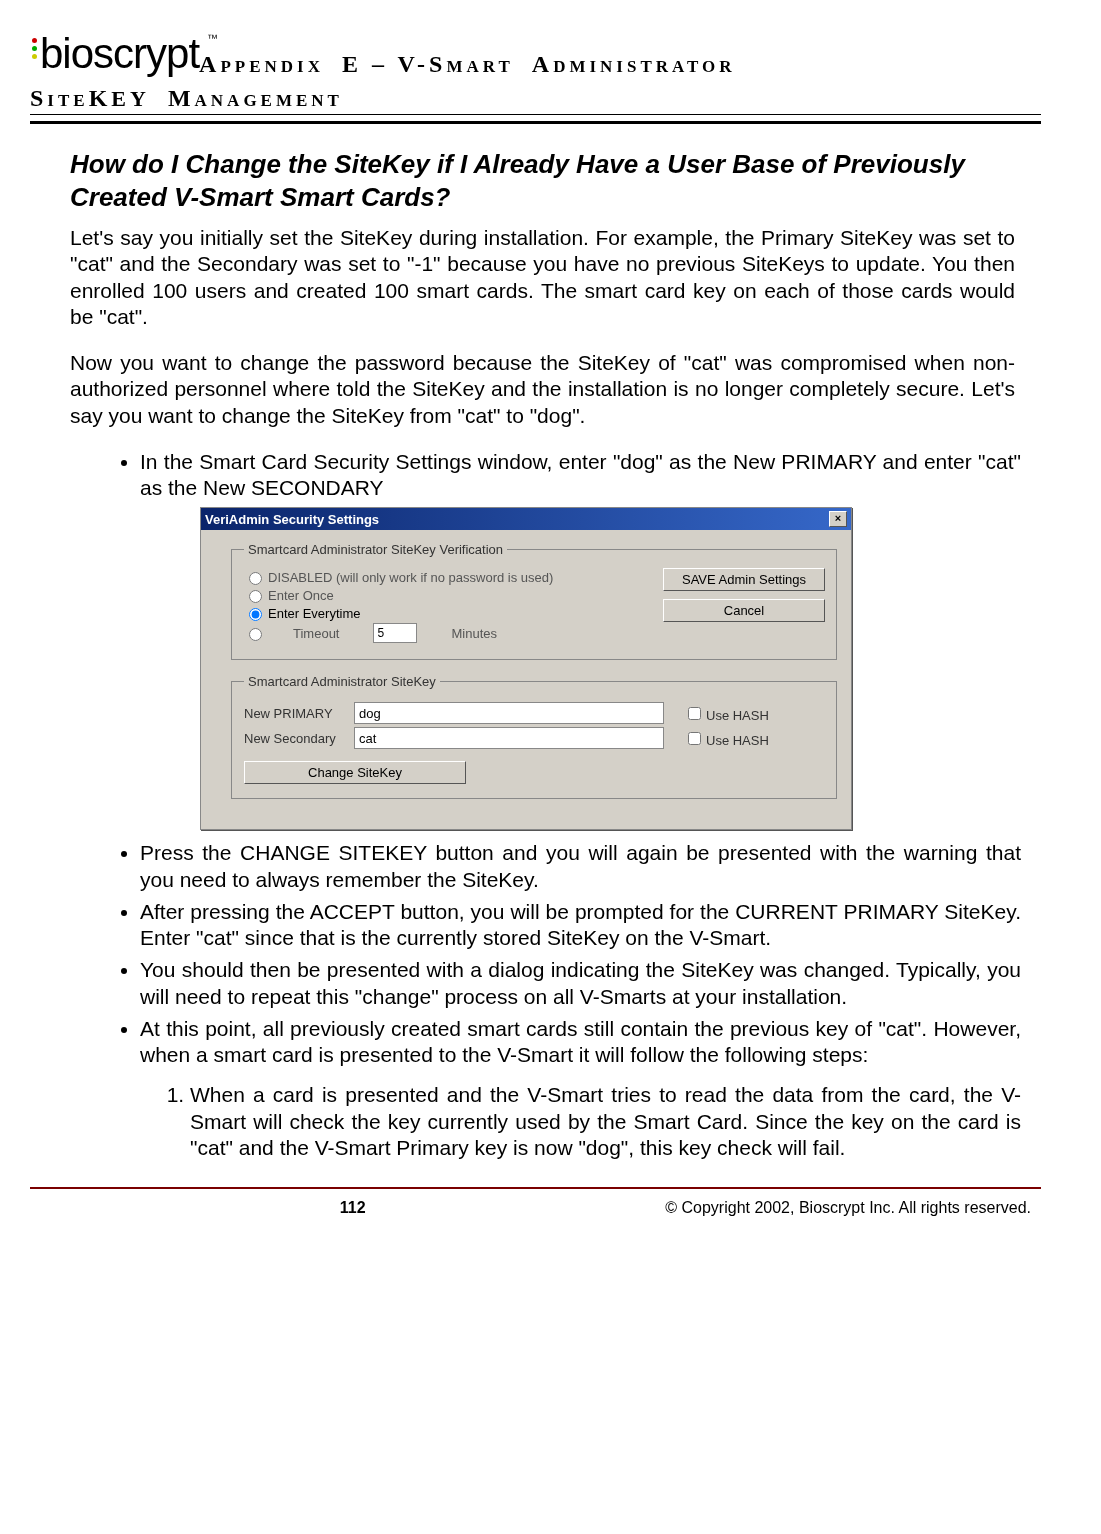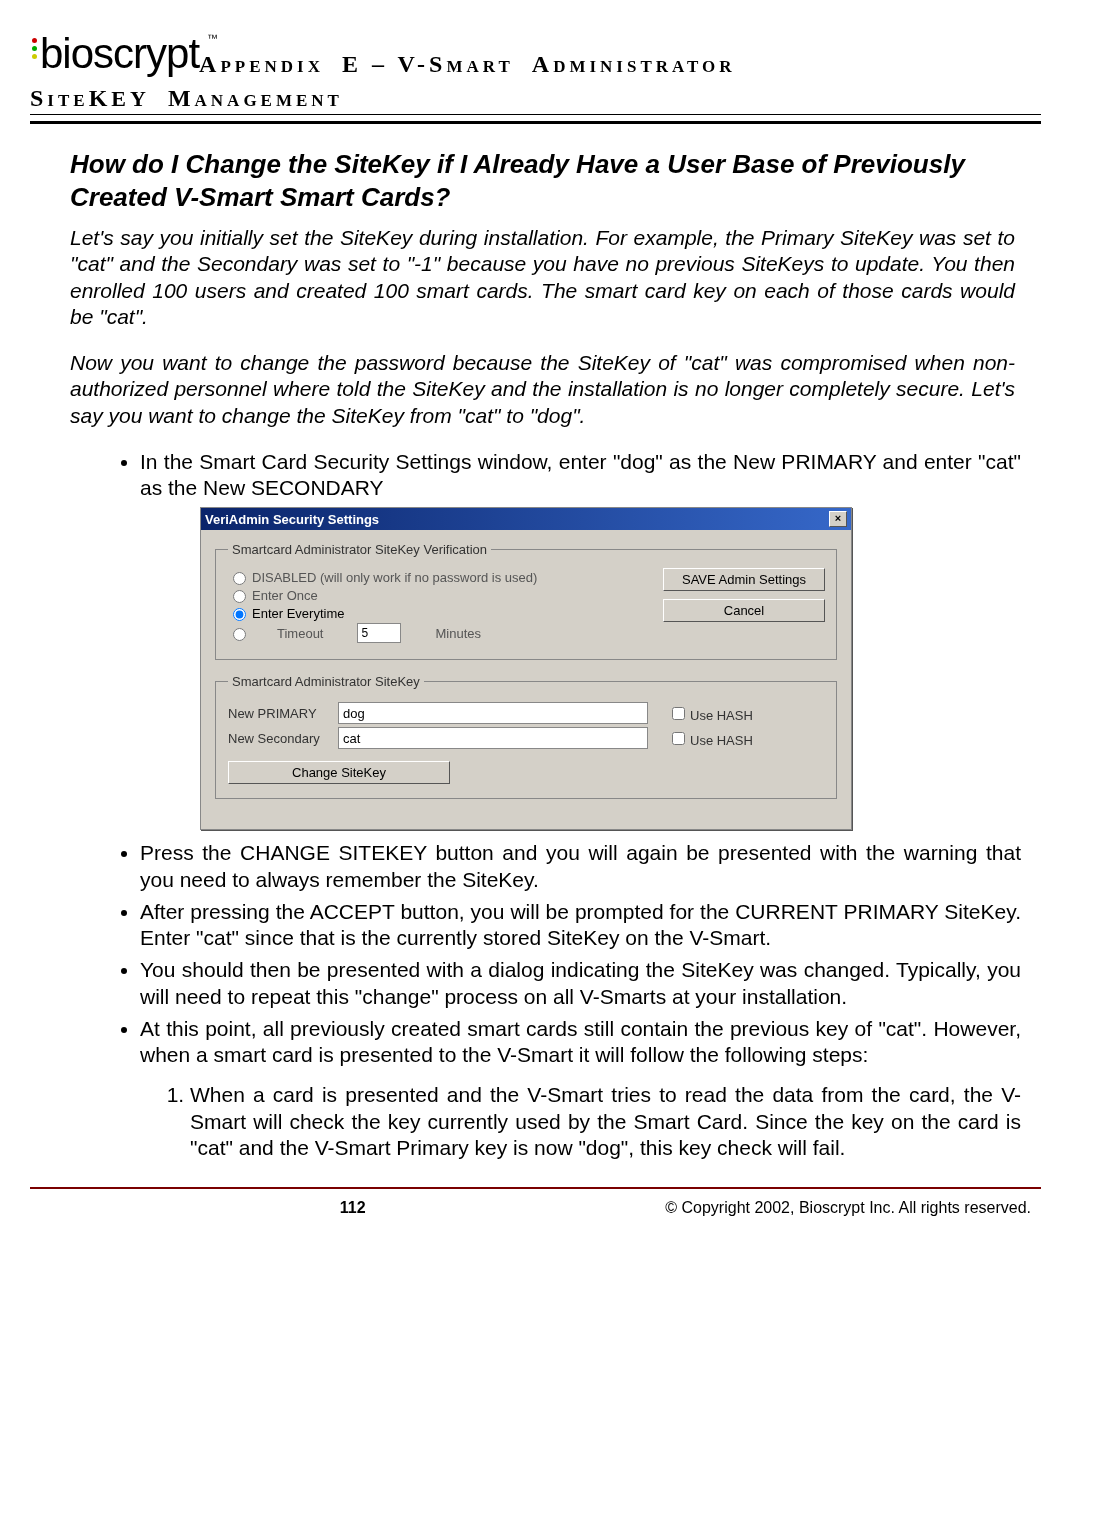--- a/index.html
+++ b/index.html
@@ -66,21 +66,21 @@
     margin: 0 0 12px 0;
     padding: 0 10px 0 40px;
     line-height: 1.25;
   }
   .body-text {
     font-size: 21px;
     padding: 0 10px 0 40px;
     line-height: 1.25;
     text-align: justify;
   }
-  .body-text p { margin: 0 16px 20px 0; font-style: italic; }
+  .body-text p { margin: 0 16px 20px 0; }
   ul.bullets {
     list-style: disc;
     padding-left: 110px;
     margin: 0 10px 0 0;
   }
   ul.bullets > li {
     font-size: 21px;
     text-align: justify;
     margin-bottom: 6px;
     line-height: 1.25;
@@ -127,21 +127,21 @@
     border-right-color:#555; border-bottom-color:#555;
     color:#000;
     font-size:11px;
     line-height:12px;
     text-align:center;
     font-family: Arial;
   }
   .dialog-body { padding: 12px 14px 16px 14px; }
   fieldset {
     border: 1px solid #888;
-    margin: 0 0 14px 0;
+    margin: 0 0 14px 16px;
     padding: 10px 12px 14px 12px;
   }
   fieldset legend {
     padding: 0 4px;
     color: #333;
     font-size: 13px;
   }
   .radio-row { display:flex; align-items:center; margin: 2px 0; color:#555; }
   .radio-row input { margin-right: 6px; }
   .radio-row.active { color:#000; }

